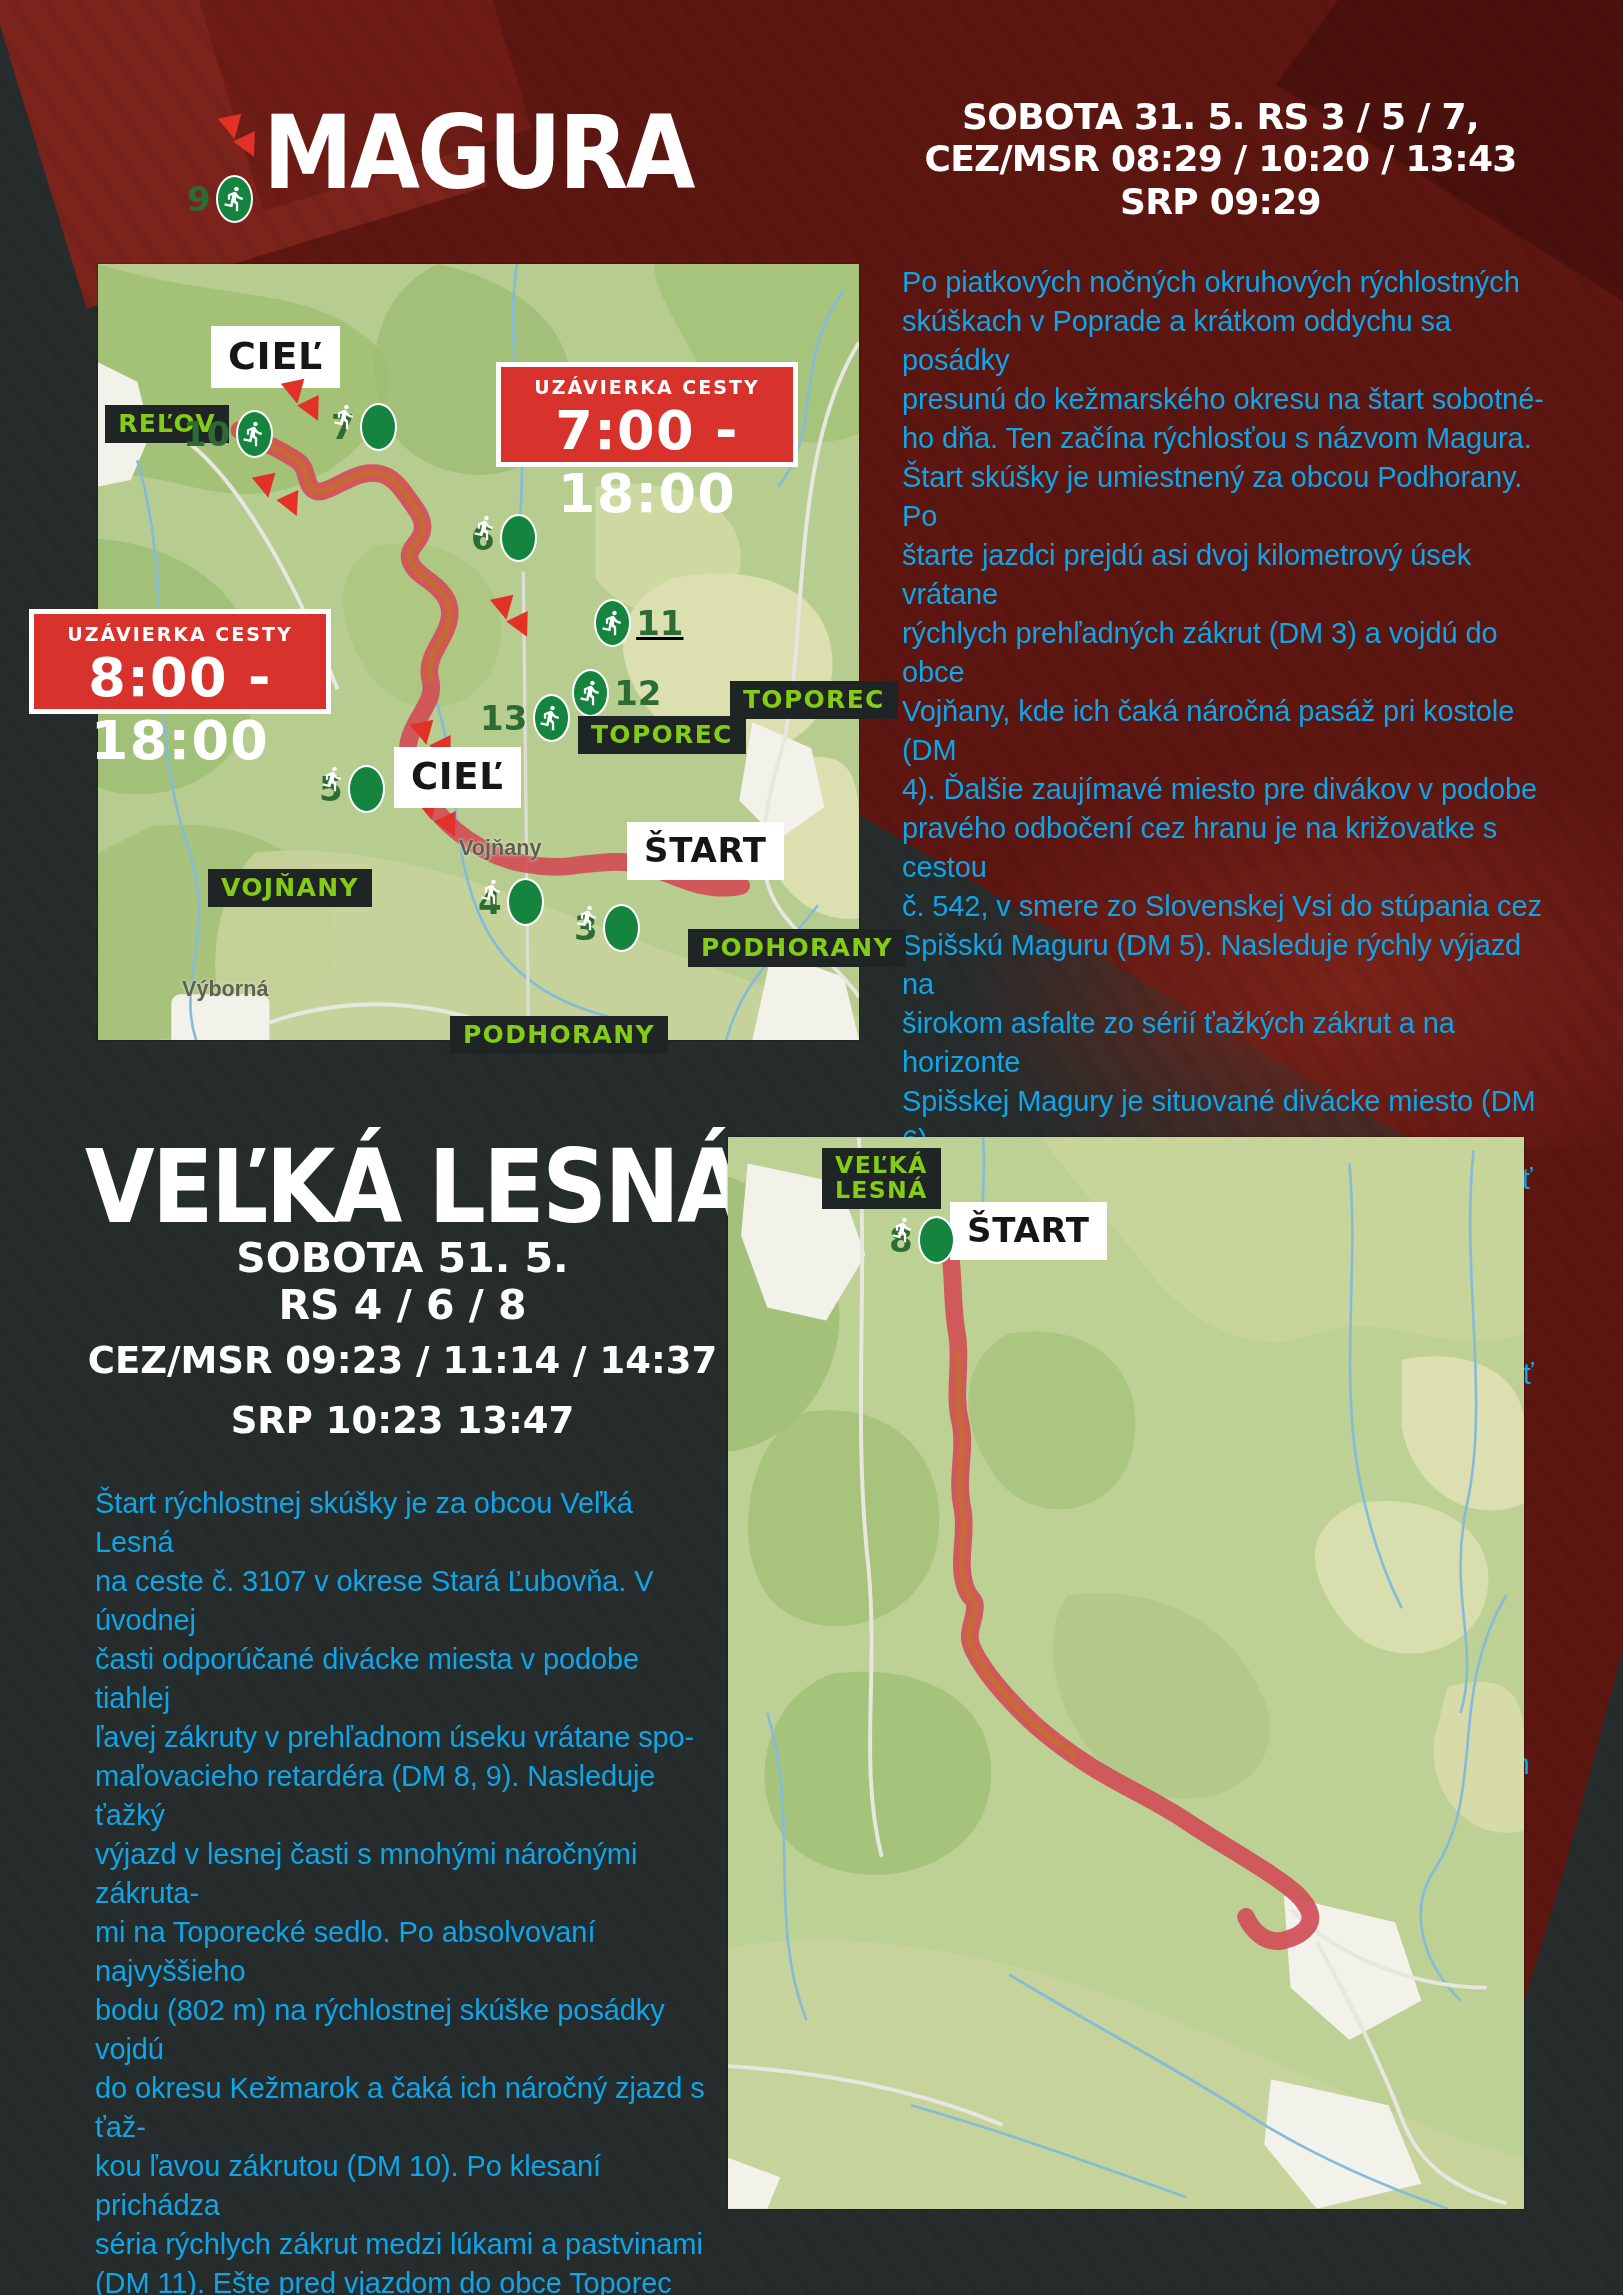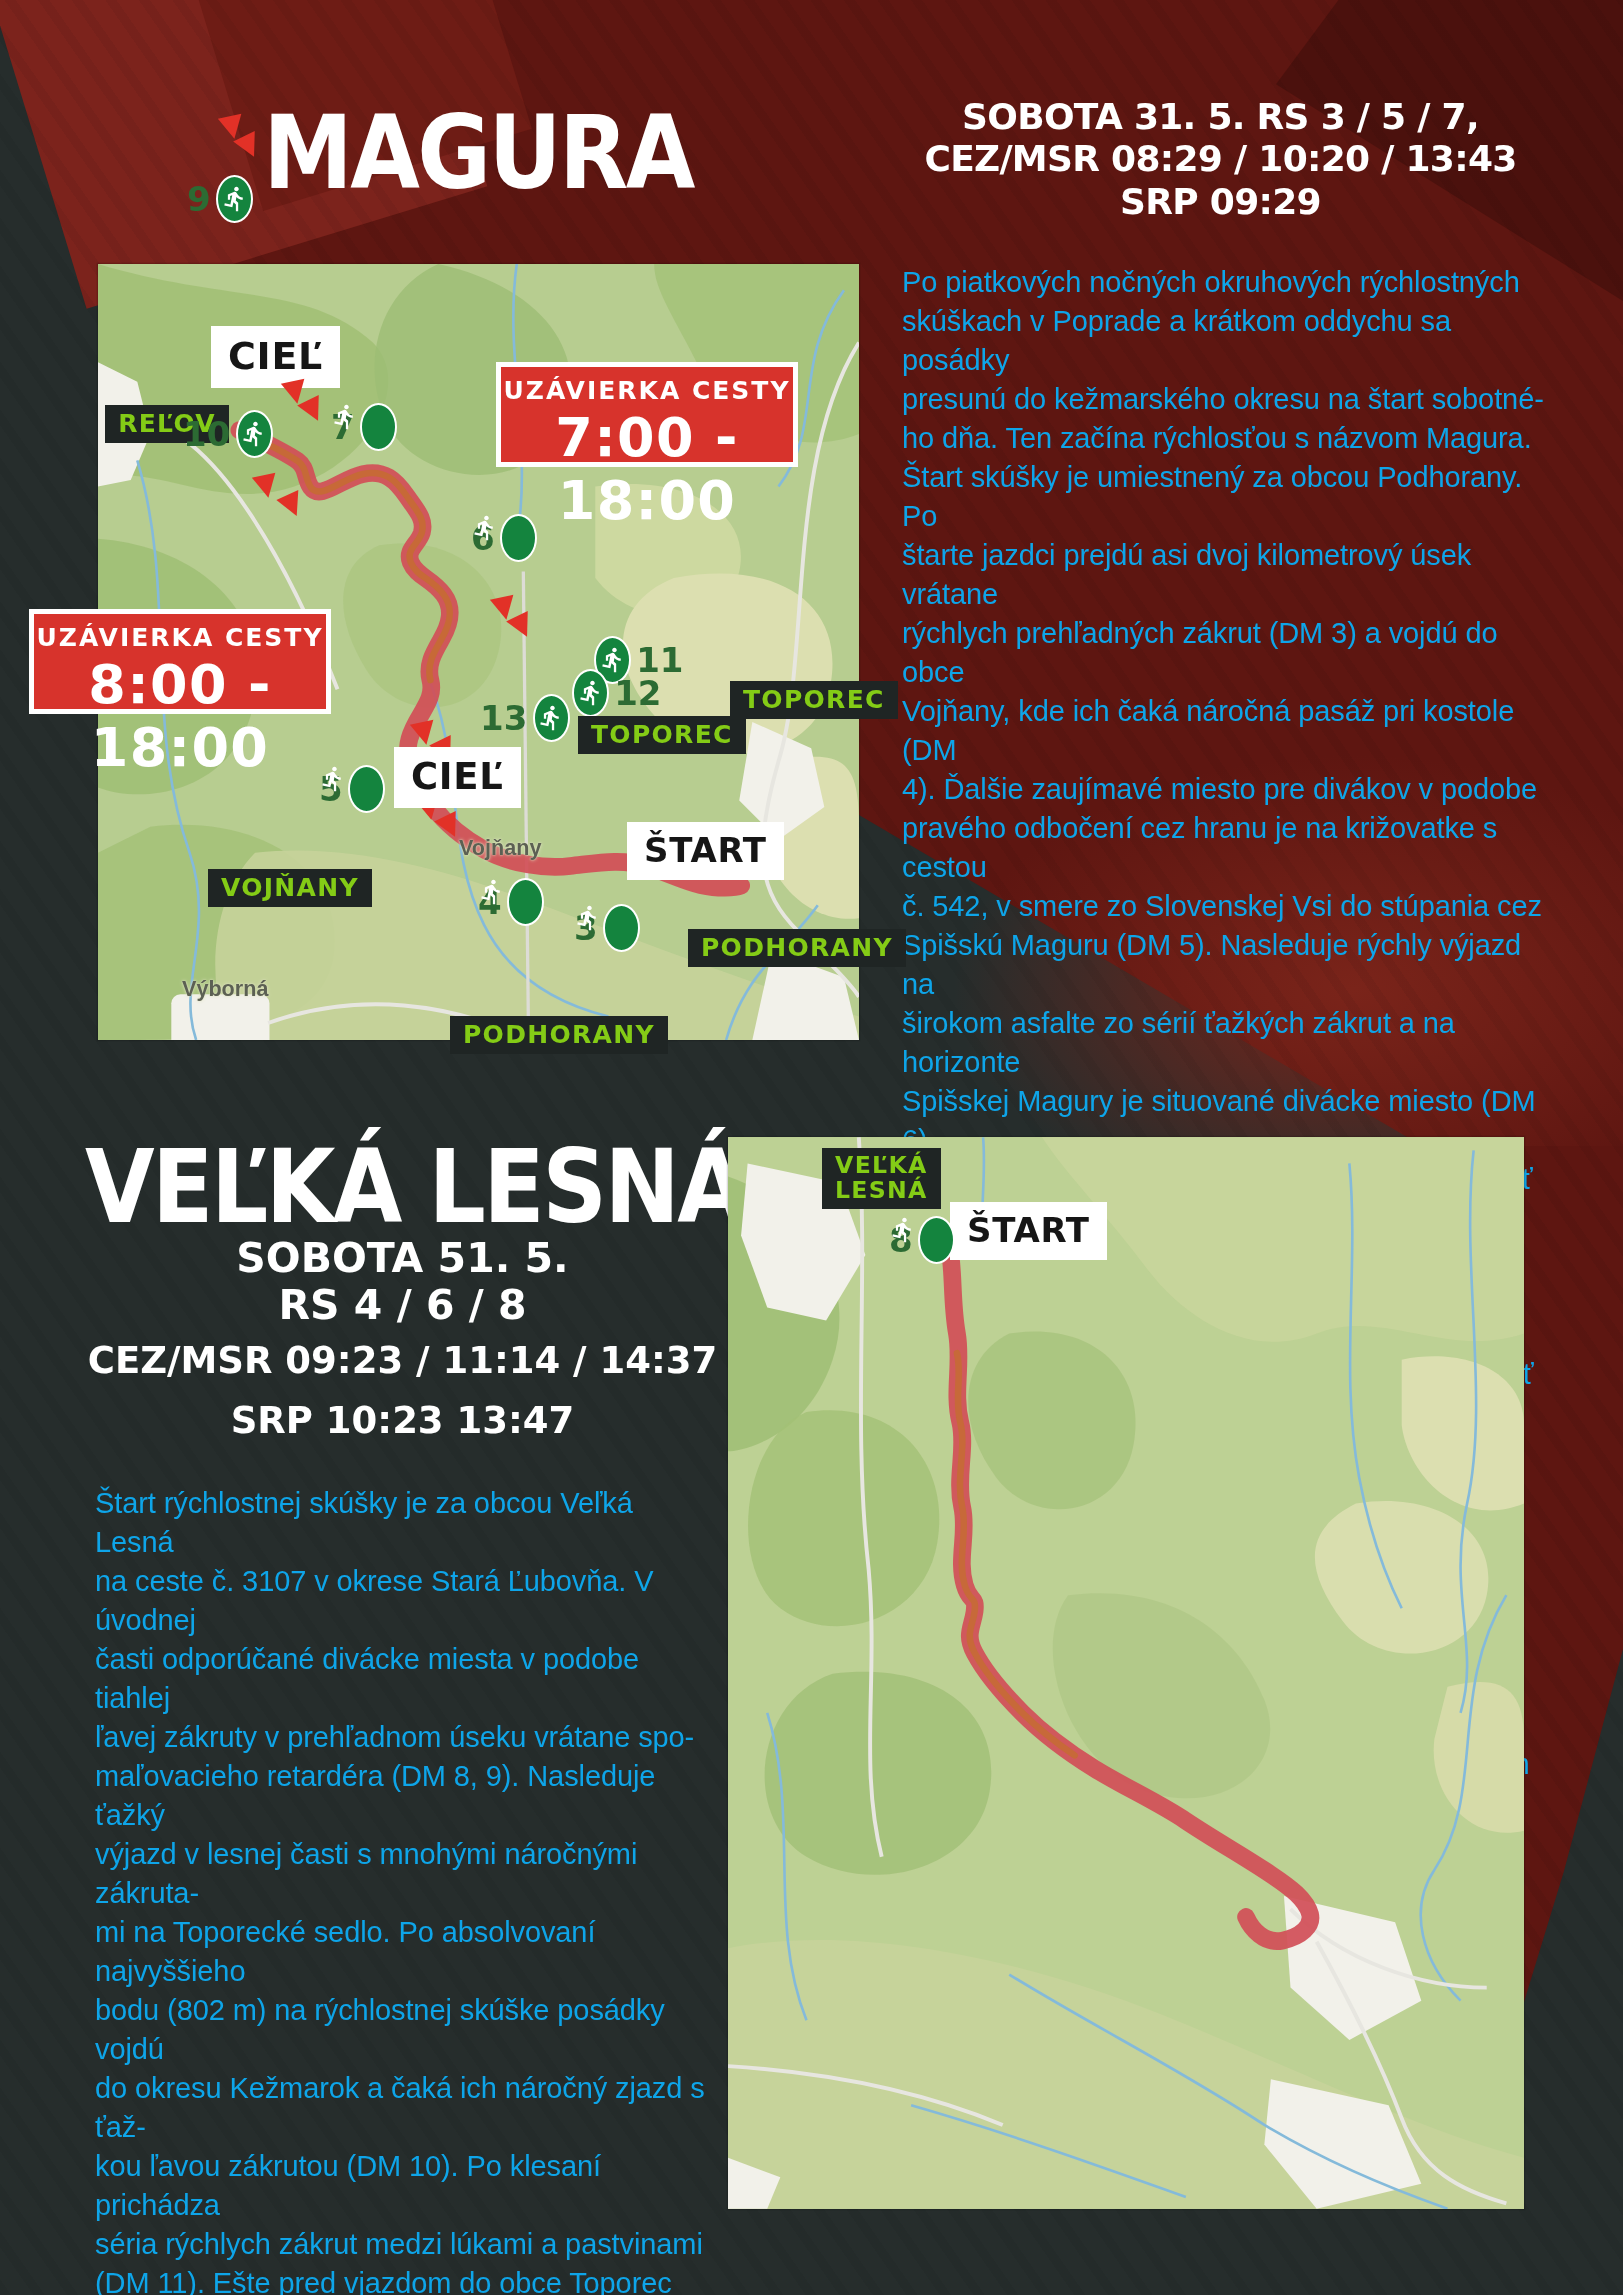--- a/index.html
+++ b/index.html
@@ -24,21 +24,21 @@
   .body-txt{color:#0ea5e9;font-size:29px;line-height:39px;white-space:pre-line;letter-spacing:-0.1px;}
   
   .map{background:#b7cd90;box-shadow:0 0 0 1.3px rgba(0,0,0,.15);}
   .map svg{position:absolute;left:0;top:0;}
   .box-dark{background:#1f2524;color:#84cc16;font-family:"DejaVu Sans",sans-serif;font-weight:bold;
     font-size:25px;letter-spacing:1.3px;padding:5.9px 13px;white-space:nowrap;line-height:1.05;}
   .box-white{background:#ffffff;color:#161616;font-family:"DejaVu Sans",sans-serif;font-weight:bold;
     letter-spacing:0.7px;padding:11px 17px;white-space:nowrap;line-height:1.05;}
   .town{color:#5c6053;font-weight:bold;font-size:21.6px;text-shadow:0 0 3.9px #dfe3c2,0 0 1.3px #dfe3c2;white-space:nowrap;}
   .closure{background:#d7332c;border:5.9px solid #fff;text-align:center;box-sizing:border-box;}
-  .closure .ttl{font-size:25px;letter-spacing:2px;margin-top:9.2px;}
+  .closure .ttl{font-size:19px;letter-spacing:2px;margin-top:9.2px;}
   .closure .tm{font-size:54px;letter-spacing:1.3px;margin-top:1.3px;}
   .spot{display:flex;align-items:center;gap:5.2px;}
   .spot .num{font-family:"DejaVu Sans",sans-serif;font-weight:bold;font-size:34px;color:#2c6b33;line-height:1;}
   .spot .dot{width:37px;height:48px;background:#14843e;border-radius:50%;border:2px solid #fff;
     display:flex;align-items:center;justify-content:center;box-sizing:border-box;}
   .spot .dot svg{width:27.5px;height:27.5px;fill:#fff;}
   .tri{width:0;height:0;border-left:12.4px solid transparent;border-right:12.4px solid transparent;
     border-top:23.6px solid #e23127;}
 </style>
 </head>
@@ -300,21 +300,21 @@
     <div class="abs tri" style="left:301px;top:399px;transform:rotate(-26deg);"></div>
 
     <div class="abs closure disp" style="left:29px;top:609px;width:302px;height:105px;">
       <div class="ttl">UZÁVIERKA CESTY</div>
       <div class="tm">8:00 - 18:00</div>
     </div>
 
     <div class="abs tri" style="left:492px;top:597px;transform:rotate(-12deg);"></div>
     <div class="abs tri" style="left:510px;top:615px;transform:rotate(-26deg);"></div>
 
-    <div class="abs spot" style="left:594px;top:636px;">
+    <div class="abs spot" style="left:594px;top:599px;text-decoration:underline;">
       <span class="dot">
         <svg viewBox="0 0 24 24">
           <use href="#walker"></use>
         </svg>
       </span>
       <span class="num">11</span>
     </div>
     <div class="abs spot" style="left:572px;top:669px;">
       <span class="dot">
         <svg viewBox="0 0 24 24">

